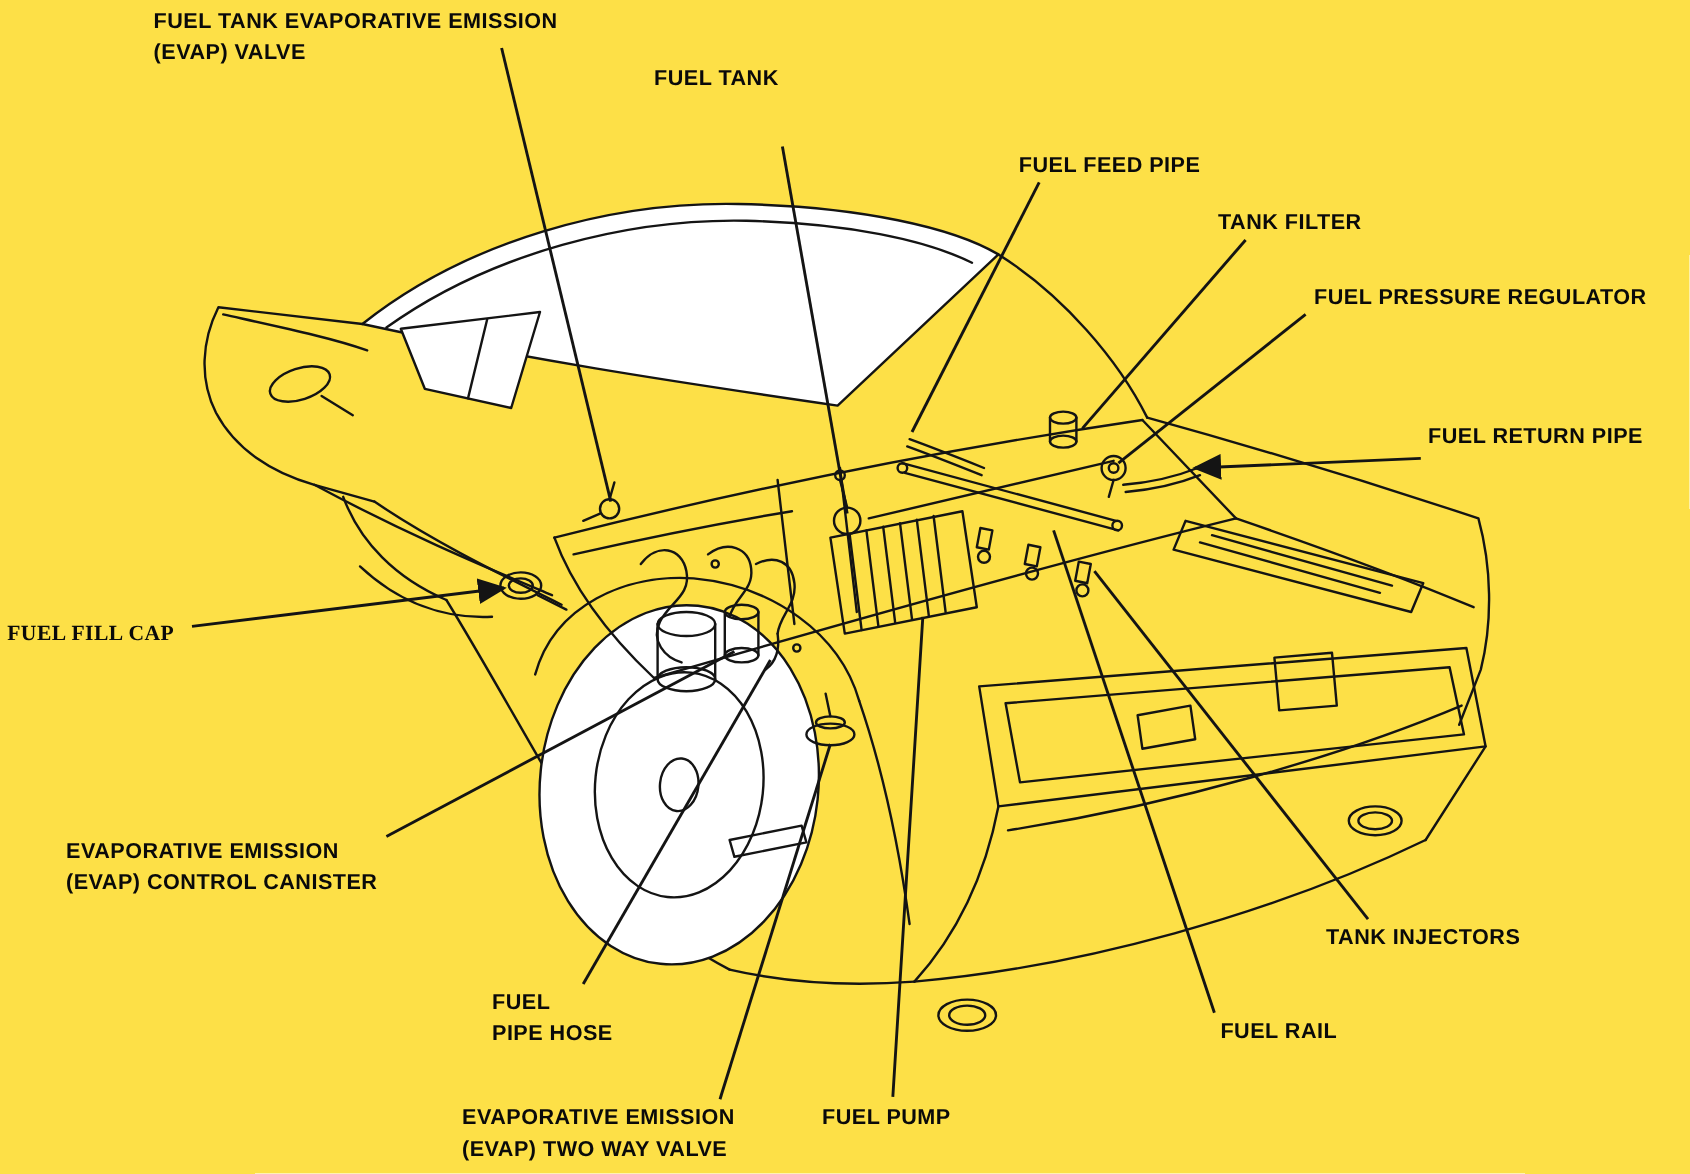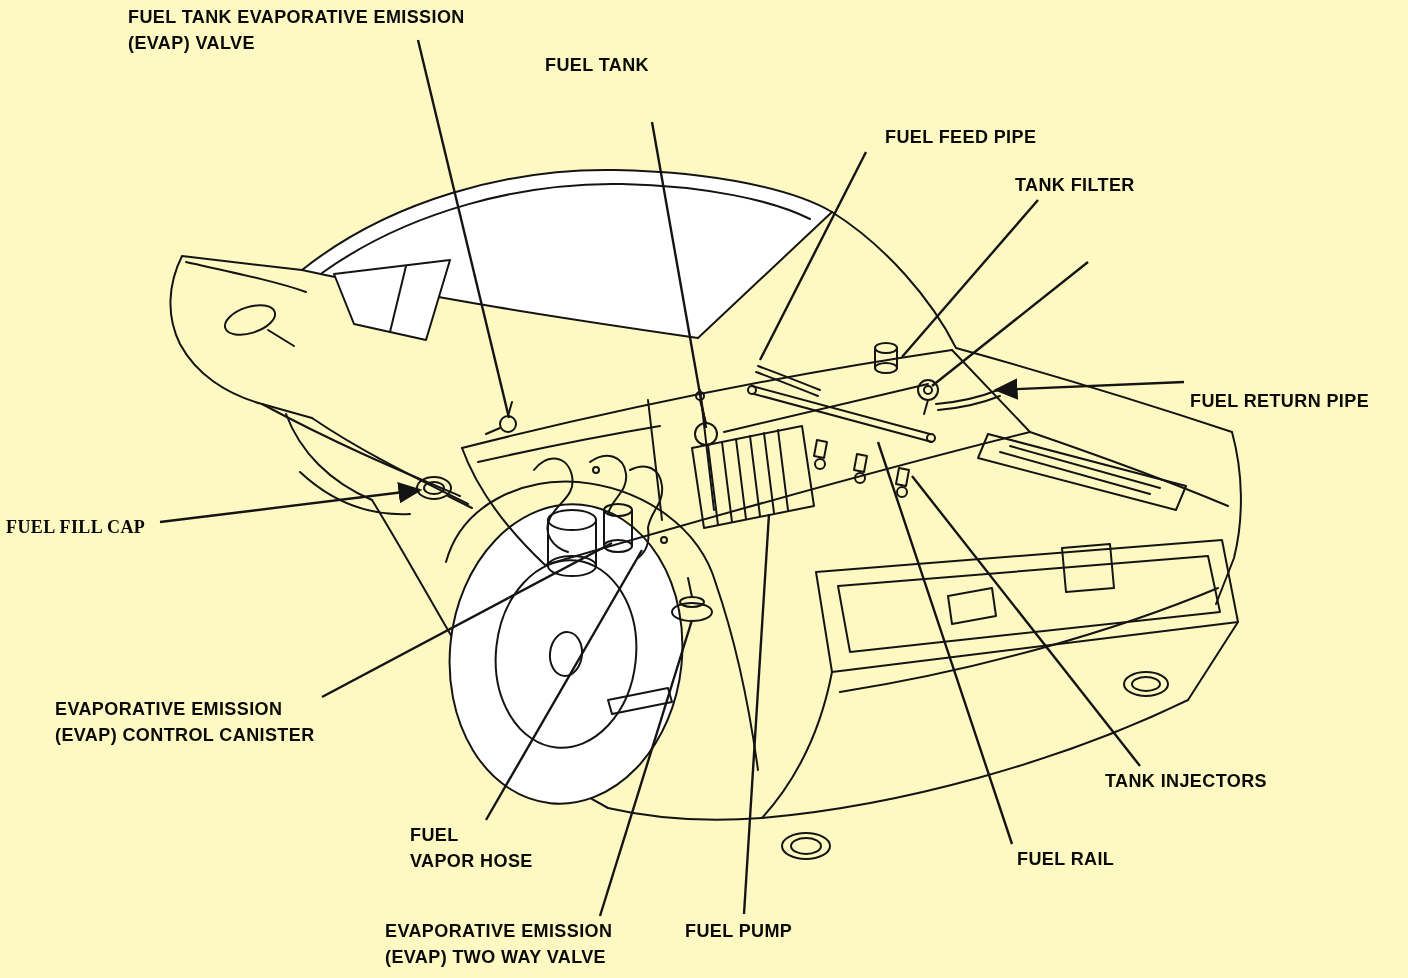--- a/index.html
+++ b/index.html
@@ -4,21 +4,21 @@
 <style>
   html, body {
     margin: 0;
     padding: 0;
     background: #ffffff;
   }
   .stage {
     position: relative;
     width: 1408px;
     height: 978px;
-    background: #fef9c3;
+    background: #fde047;
     overflow: hidden;
     font-family: "Liberation Sans", sans-serif;
   }
   .art {
     position: absolute;
     left: 0;
     top: 0;
     width: 1408px;
     height: 978px;
   }
@@ -223,28 +223,29 @@
         <line x1="744" y1="914" x2="769" y2="514"></line>
         <line x1="1012" y1="844" x2="878" y2="442"></line>
         <line x1="1140" y1="766" x2="912" y2="476"></line>
       </g>
   </svg>
 
   <div class="label-layer" id="label-layer">
       <div class="part-label" style="left: 128px; top: 4px;">FUEL TANK EVAPORATIVE EMISSION
 (EVAP) VALVE</div>
       <div class="part-label" style="left: 545px; top: 52px;">FUEL TANK</div>
-      <div class="part-label" style="left: 885px; top: 124px;">FUEL FEED PIPE</div>
+      <div class="part-label" style="left: 849px; top: 124px;">FUEL FEED PIPE</div>
       <div class="part-label" style="left: 1015px; top: 172px;">TANK FILTER</div>
-      <div class="part-label" style="left: 1190px; top: 388px;">FUEL RETURN PIPE</div>
+      <div class="part-label" style="left: 1095px; top: 234px;">FUEL PRESSURE REGULATOR</div>
+      <div class="part-label" style="left: 1190px; top: 350px;">FUEL RETURN PIPE</div>
       <div class="part-label" style="left: 6px; top: 514px; font-family: Liberation Serif, serif;">FUEL FILL CAP</div>
       <div class="part-label" style="left: 55px; top: 696px;">EVAPORATIVE EMISSION
 (EVAP) CONTROL CANISTER</div>
       <div class="part-label" style="left: 410px; top: 822px;">FUEL
-VAPOR HOSE</div>
+PIPE HOSE</div>
       <div class="part-label" style="left: 385px; top: 918px;">EVAPORATIVE EMISSION
 (EVAP) TWO WAY VALVE</div>
       <div class="part-label" style="left: 685px; top: 918px;">FUEL PUMP</div>
       <div class="part-label" style="left: 985px; top: 846px; margin-left: 32px;">FUEL RAIL</div>
       <div class="part-label" style="left: 1105px; top: 768px;">TANK INJECTORS</div>
     </div>
 
 </div>
 
 </body></html>

